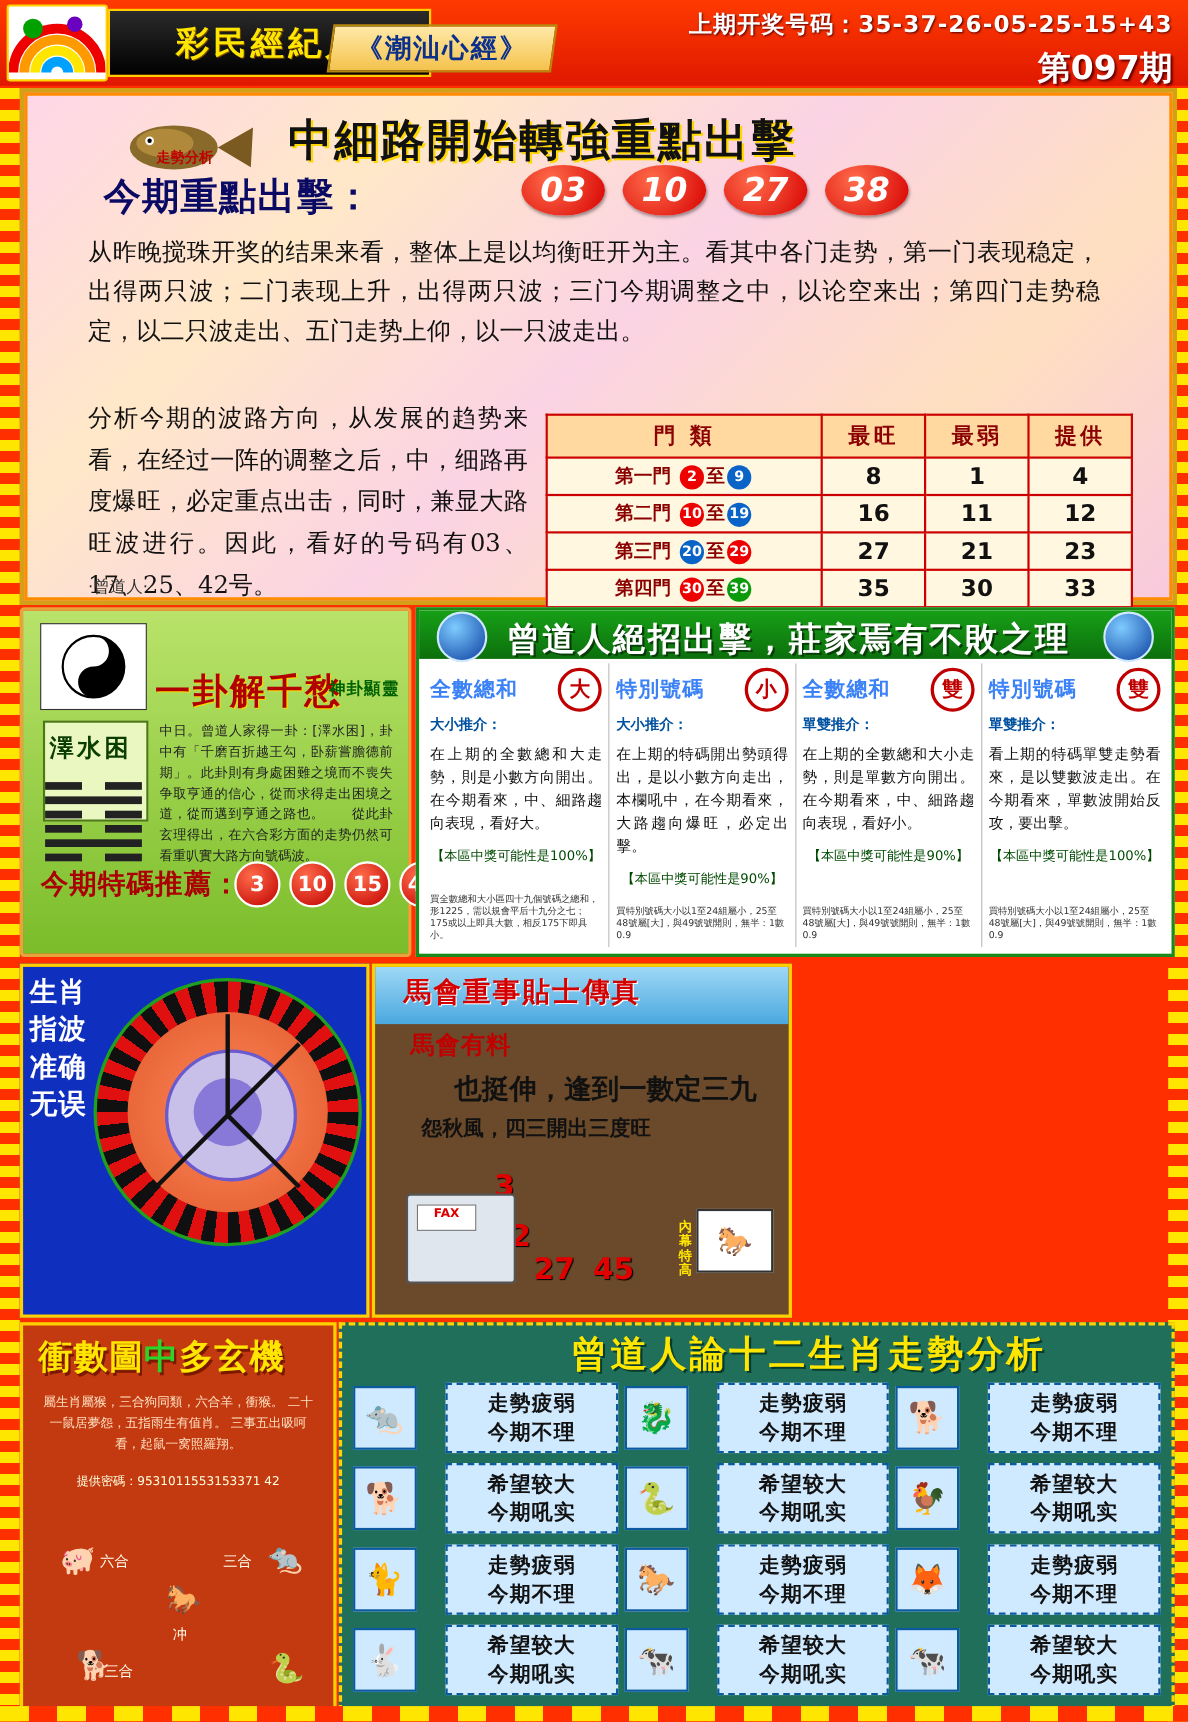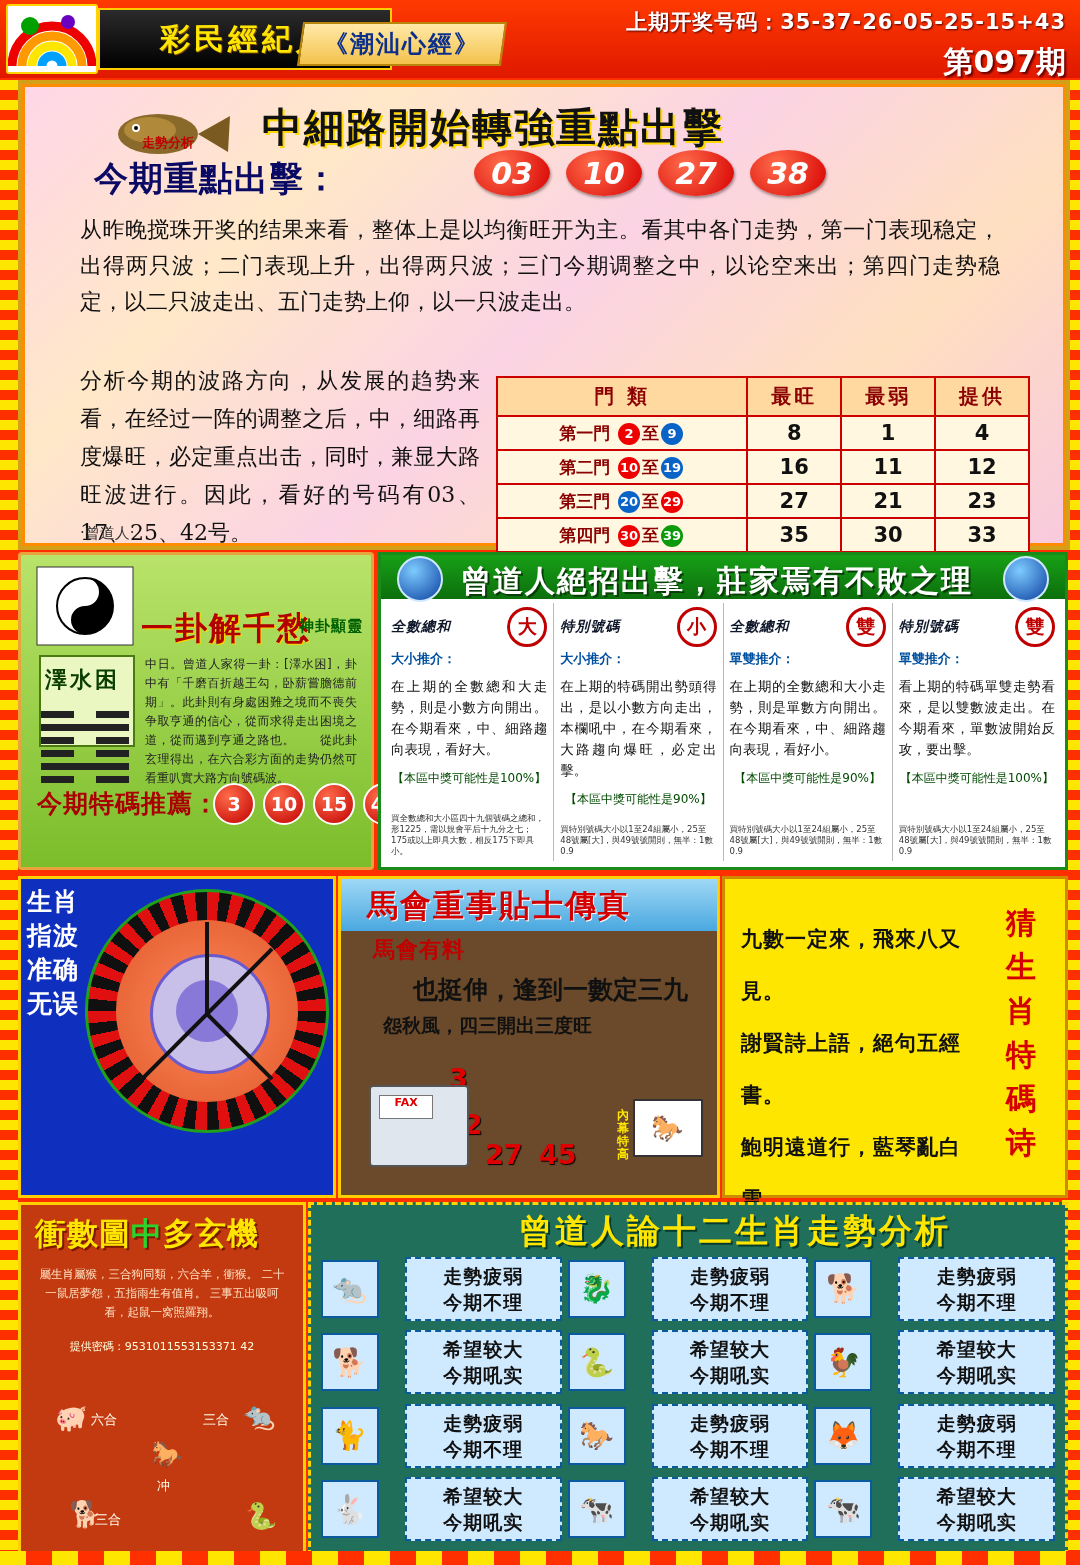--- a/index.html
+++ b/index.html
@@ -64,21 +64,21 @@
       color:#fff;display:flex;align-items:center;justify-content:center;font-size:19px;font-weight:bold;border:2px solid #fff;}
 
   .panel3{position:absolute;left:378px;top:552px;width:684px;height:312px;background:#fff;border:3px solid #1a8a1a;}
   .p3-head{position:absolute;left:0;top:0;width:684px;height:44px;background:linear-gradient(#17a017,#0c6f0c);}
   .p3-head .t{position:absolute;left:80px;top:6px;font-size:30px;font-weight:bold;color:#ffffff;letter-spacing:2px;text-shadow:2px 2px 0 #083d08;}
   .globe{position:absolute;width:42px;height:42px;border-radius:50%;background:radial-gradient(circle at 35% 30%,#7ecbff,#0b3fa0);top:1px;border:2px solid #cfe8ff;}
   .cols{position:absolute;left:4px;top:48px;width:676px;height:258px;display:flex;}
   .col{flex:1;border-right:1px solid #bbb;padding:4px 6px;box-sizing:border-box;}
   .col:last-child{border-right:none;}
   .col .ch{display:flex;align-items:center;justify-content:space-between;}
-  .col .ch .ct{font-size:14px;font-weight:bold;color:#0f172a;letter-spacing:1px;font-style:italic;}
+  .col .ch .ct{font-size:19px;font-weight:bold;color:#3b82f6;letter-spacing:1px;}
   .col .ch .cc{width:34px;height:34px;border-radius:50%;background:#fff;border:3px solid #c00000;display:flex;align-items:center;justify-content:center;font-size:19px;font-weight:bold;color:#c00000;}
   .col .cs{font-size:13px;color:#0050a0;font-weight:bold;margin-top:3px;}
   .col .cb{font-size:13.5px;line-height:21px;color:#111;margin-top:8px;text-align:justify;}
   .col .cp{font-size:12px;color:#004a00;margin-top:10px;text-align:center;}
   .col .cfoot{position:absolute;bottom:4px;font-size:8.5px;color:#333;line-height:11px;width:155px;}
 
   
   .panel4{position:absolute;left:18px;top:876px;width:312px;height:316px;background:#0f2fbf;border:3px solid #ffcf00;}
   .p4-left{position:absolute;left:4px;top:6px;width:56px;color:#fff;font-size:25px;font-weight:bold;line-height:34px;text-align:center;letter-spacing:1px;}
   .wheel{position:absolute;left:64px;top:10px;width:238px;height:238px;border-radius:50%;
@@ -87,21 +87,21 @@
   .wheel .inner{position:absolute;left:28px;top:28px;width:182px;height:182px;border-radius:50%;background:radial-gradient(circle,#ff8a5c,#e0582a);}
   .wheel .inner2{position:absolute;left:62px;top:62px;width:114px;height:114px;border-radius:50%;background:#c8c0e8;border:3px solid #6a5acd;}
   .wheel .hub{position:absolute;left:88px;top:88px;width:62px;height:62px;border-radius:50%;background:#8878d8;}
   .needle{position:absolute;left:117px;top:30px;width:4px;height:92px;background:#111;transform-origin:50% 100%;}
   .needle.n2{transform:rotate(135deg);}
   .needle.n3{transform:rotate(225deg);}
   .needle.n4{transform:rotate(45deg);}
 
   .panel5{position:absolute;left:338px;top:876px;width:376px;height:316px;background:#6a4a2a;border:3px solid #ffcf00;overflow:hidden;}
   .p5-band{position:absolute;left:0;top:0;width:100%;height:52px;background:linear-gradient(#9fd8f5,#4aa8e0);}
-  .p5-t{position:absolute;left:26px;top:6px;font-size:31px;font-weight:bold;color:#d40000;letter-spacing:2px;text-shadow:1px 1px 0 #fff;}
+  .p5-t{position:absolute;left:26px;top:6px;font-size:25px;font-weight:bold;color:#d40000;letter-spacing:2px;text-shadow:1px 1px 0 #fff;}
   .p5-t2{position:absolute;left:32px;top:56px;font-size:22px;font-weight:bold;color:#c00000;letter-spacing:1px;}
   .p5-l1{position:absolute;left:72px;top:94px;font-size:25px;color:#111;font-weight:bold;}
   .p5-l2{position:absolute;left:42px;top:134px;font-size:19px;color:#111;font-weight:bold;}
   .p5-nums .n{position:absolute;color:#e00000;font-size:27px;font-weight:bold;text-shadow:1px 1px 1px #000;}
   .p5-badge{position:absolute;right:14px;bottom:38px;width:66px;height:54px;background:#fff;border:2px solid #333;display:flex;align-items:center;justify-content:center;font-size:26px;}
   .p5-vert{position:absolute;right:84px;bottom:34px;width:16px;font-size:12px;color:#ffe600;line-height:13px;font-weight:bold;}
   .fax{position:absolute;left:28px;bottom:28px;width:96px;height:78px;background:#dfe6ee;border:2px solid #555;border-radius:4px;}
   .fax .scr{position:absolute;left:8px;top:8px;width:52px;height:22px;background:#fff;border:1px solid #777;font-size:11px;text-align:center;color:#d00;font-weight:bold;}
 
   .panel6{position:absolute;left:722px;top:876px;width:340px;height:316px;background:#ffe600;border:3px solid #cf8a00;}
@@ -351,29 +351,20 @@
       <span class="n" style="left:144px;top:260px">27</span>
       <span class="n" style="left:198px;top:260px">45</span>
     </div>
     <div class="p5-vert">內幕特高</div>
     <div class="p5-badge">🐎</div>
     <div class="fax">
       <div class="scr">FAX</div>
     </div>
   </div>
 
-  <div class="panel6">
-    <div class="p6-lines">
-      <div>九數一定來，飛來八又見。</div>
-      <div>謝賢詩上語，絕句五經書。</div>
-      <div>鮑明遠道行，藍琴亂白雪。</div>
-      <div>白風色色寒，入對夫妻相。</div>
-    </div>
-    <div class="p6-vert">猜生肖特碼诗</div>
-  </div>
 
   <div class="panel7">
     <div class="p7-t">
       <span>衝數圖</span><span class="g">中</span><span>多玄機</span>
     </div>
     <div class="p7-txt">屬生肖屬猴，三合狗同類，六合羊，衝猴。
 二十一鼠居夢怨，五指雨生有值肖。
 三事五出吸呵看，起鼠一窝照羅翔。</div>
     <div class="p7-code">
       <span>提供密碼：</span><span>9531011553153371 42</span>

